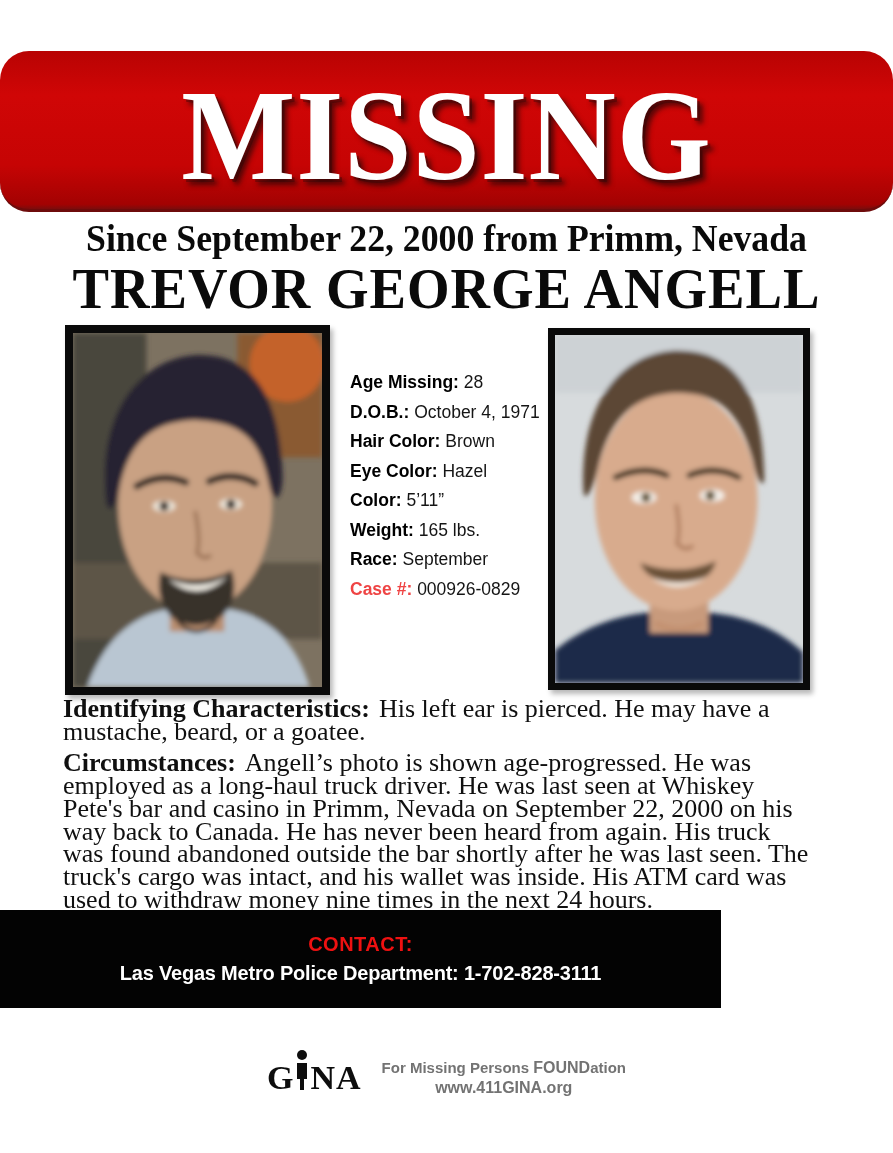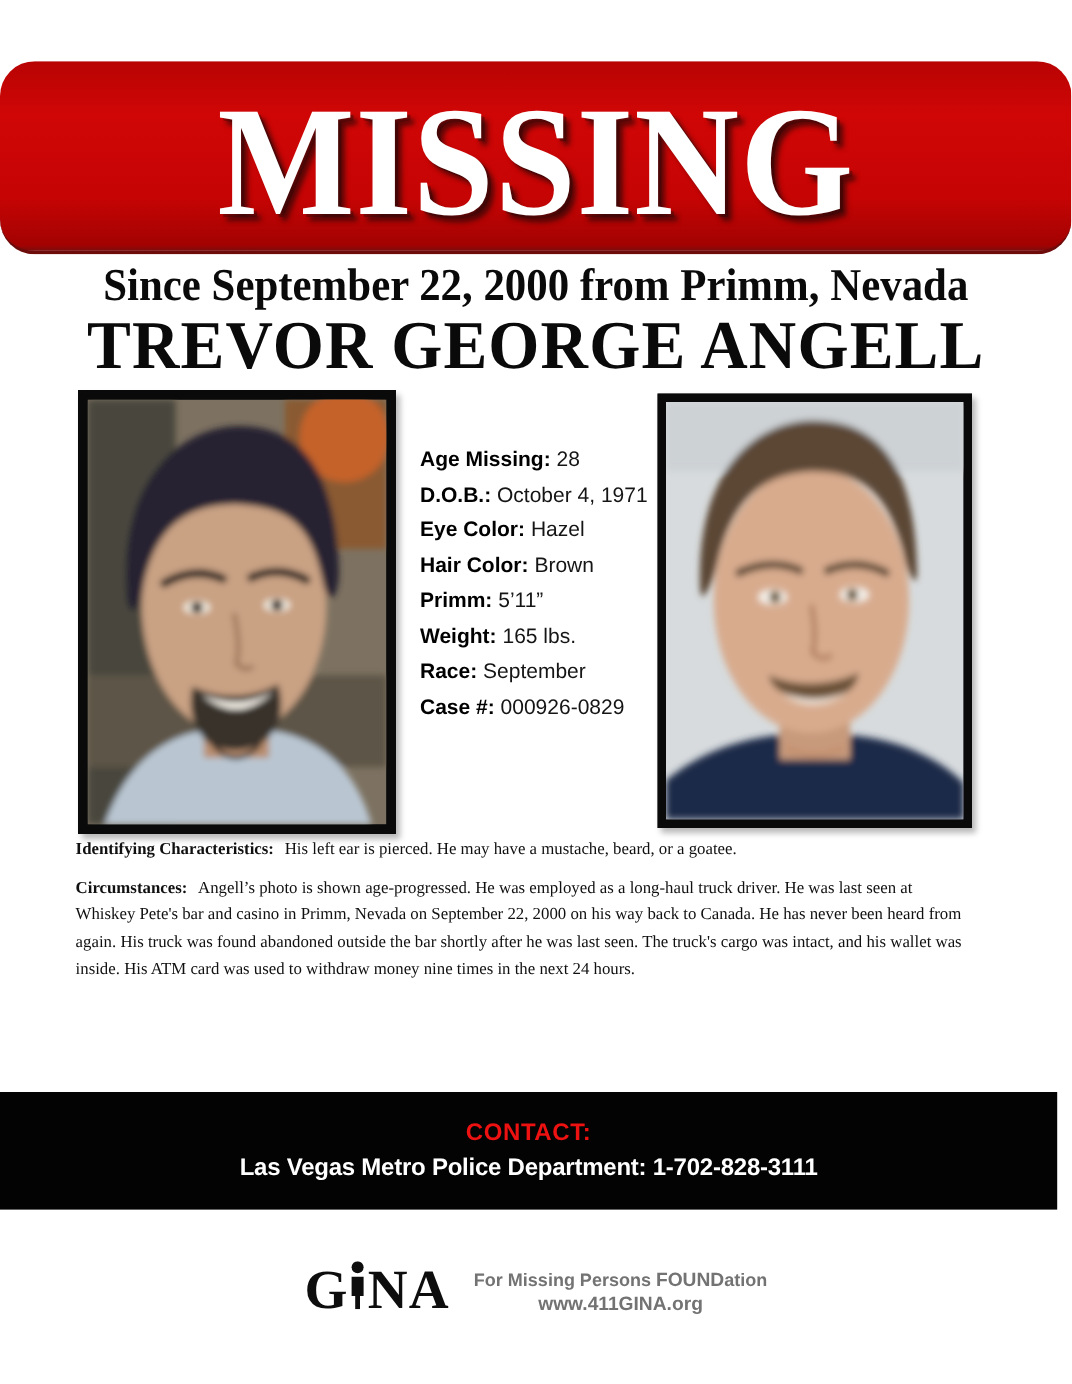--- a/index.html
+++ b/index.html
@@ -46,53 +46,53 @@
   .photo-frame svg { display:block; width:100%; height:100%; }
 
   
   .details {
     position:absolute; left:350px; top:371px; width:200px;
     font-family:"Liberation Sans","DejaVu Sans",sans-serif;
     font-size:17.5px; line-height:22px; color:#111; white-space:nowrap;
   }
   .detail-row { height:29.5px; }
   .dl { font-weight:bold; color:#000; }
-  .dl.case-red { color:#000000; }
+  .dl.case-red { color:#ef4444; }
   .dv { color:#151515; }
 
   
   .paragraphs {
     position:absolute; left:63px; top:698px; width:748px;
-    font-size:14px; line-height:22.7px; color:#101010; text-align:left;
+    font-size:26px; line-height:22.7px; color:#101010; text-align:left;
   }
   .paragraphs p { margin:0 0 9px 0; }
   .plabel { font-weight:bold; margin-right:9px; }
 
   
   .contact-bar {
-    position:absolute; left:0; top:910px; width:881px; height:98px;
+    position:absolute; left:0; top:910px; width:721px; height:98px;
     background:#030303; text-align:center;
     font-family:"Liberation Sans","DejaVu Sans",sans-serif;
   }
   .contact-label {
     margin-top:23px; font-weight:bold; font-size:20px; line-height:22px;
     color:#ee1111; letter-spacing:0.5px;
   }
   .contact-phone {
     margin-top:6px; font-weight:bold; font-size:20px; line-height:24px;
     color:#ffffff; letter-spacing:-0.2px;
   }
 
   
   .footer {
     position:absolute; left:0; top:1050px; width:100%;
     display:flex; justify-content:center; align-items:flex-start;
   }
   .gina-word {
-    font-weight:bold; font-size:46px; line-height:50px;
+    font-weight:bold; font-size:34px; line-height:50px;
     letter-spacing:1px; color:#0d0d0d; white-space:nowrap;
   }
   .gina-person { display:inline-block; vertical-align:-1px; margin:0 1px; }
   .gina-person svg { display:block; }
   .gina-right {
     margin-left:20px; padding-top:9px;
     font-family:Liberation Sans, sans-serif; color:#737373;
   }
   .gina-tagline { font-size:15px; line-height:17px; font-weight:bold; white-space:nowrap; }
   .gina-tagline .t-normal { font-weight:bold; }
@@ -140,23 +140,23 @@
         <path d="M93,250 q40,17 76,-2 q9,32 -13,50 q-26,15 -50,0 q-19,-19 -13,-48 Z" fill="#38302a"></path>
         <path d="M101,257 q33,27 64,-3 q-29,17 -64,3 Z" fill="#f3efe6"></path>
         <path d="M111,300 q20,24 42,0" stroke="#1c1814" stroke-width="3" fill="none"></path>
       </g>
     </svg>
   </div>
 
   <div class="details">
     <div class="detail-row"><span class="dl">Age Missing:</span> <span class="dv">28</span></div>
     <div class="detail-row"><span class="dl">D.O.B.:</span> <span class="dv">October 4, 1971</span></div>
+    <div class="detail-row"><span class="dl">Hair Color:</span> <span class="dv">Brown</span></div>
     <div class="detail-row"><span class="dl">Eye Color:</span> <span class="dv">Hazel</span></div>
-    <div class="detail-row"><span class="dl">Hair Color:</span> <span class="dv">Brown</span></div>
-    <div class="detail-row"><span class="dl">Primm:</span> <span class="dv">5’11”</span></div>
+    <div class="detail-row"><span class="dl">Color:</span> <span class="dv">5’11”</span></div>
     <div class="detail-row"><span class="dl">Weight:</span> <span class="dv">165 lbs.</span></div>
     <div class="detail-row"><span class="dl">Race:</span> <span class="dv">September</span></div>
     <div class="detail-row"><span class="dl case-red">Case #:</span> <span class="dv">000926-0829</span></div>
   </div>
 
   <div class="photo-frame photo-right">
     <svg viewBox="0 0 262 362" preserveAspectRatio="none">
       <defs>
           <filter id="blurR" x="-20%" y="-20%" width="140%" height="140%">
             <feGaussianBlur stdDeviation="3"></feGaussianBlur>

